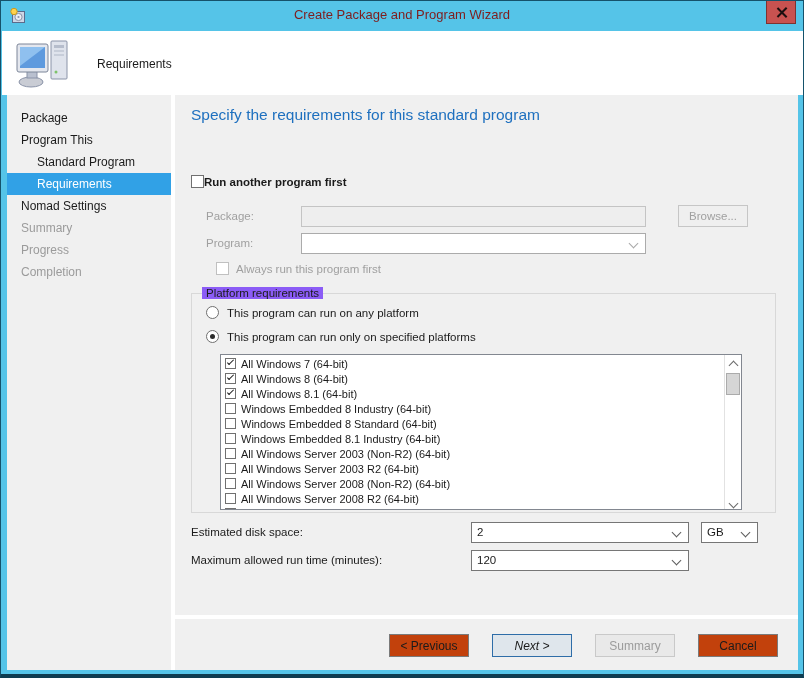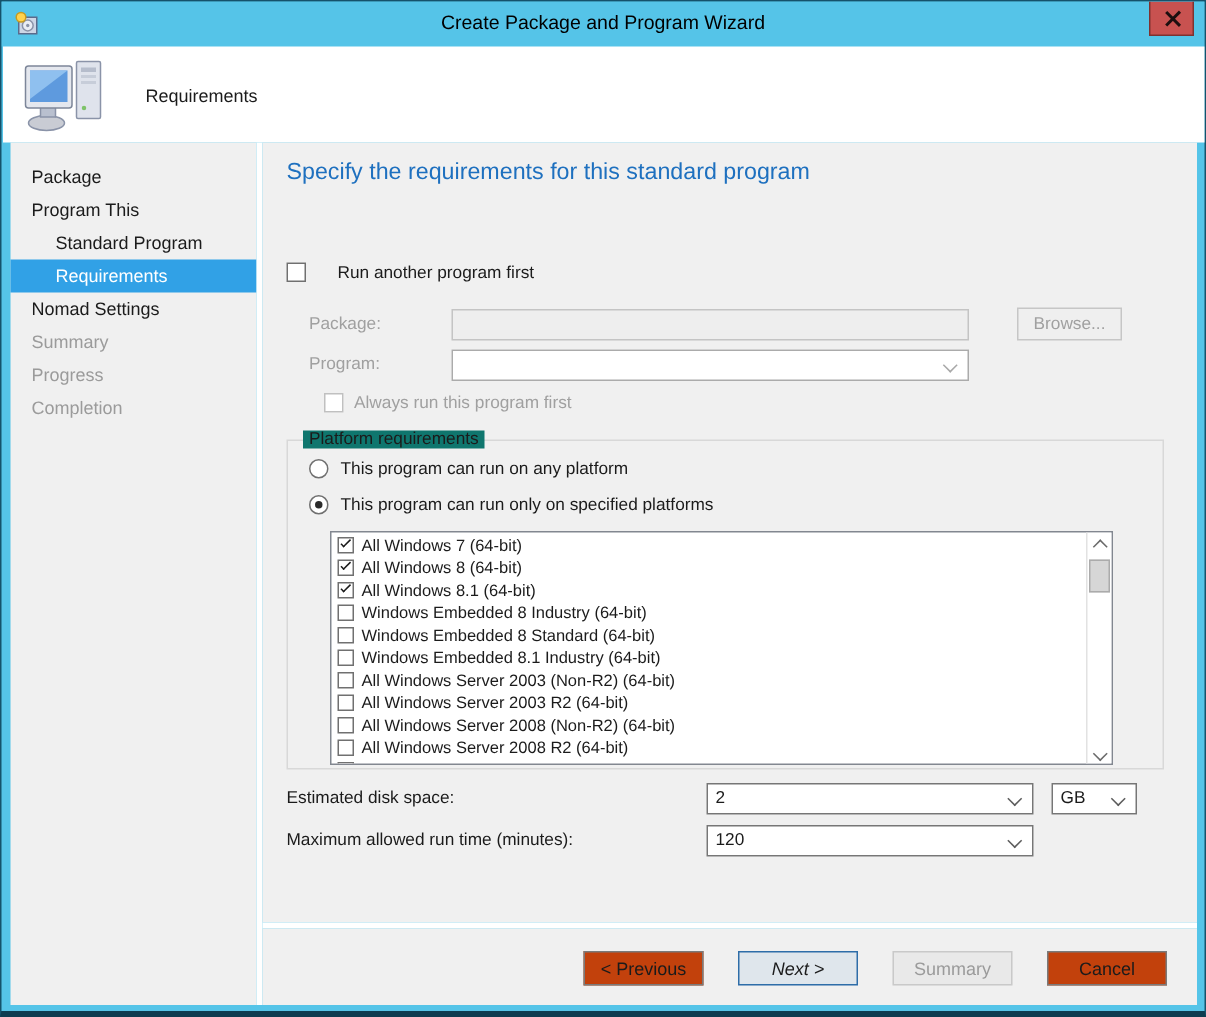--- a/index.html
+++ b/index.html
@@ -4,21 +4,21 @@
 <style>
   * { margin:0; padding:0; box-sizing:border-box; font-family:"Liberation Sans", sans-serif; }
   html,body { background:#444; }
   .window { position:relative; width:804px; height:678px; background:#55c4e8;
             border:1px solid #15526b; border-bottom:4px solid #0e3c50; overflow:hidden; }
 
   
   .titlebar { position:absolute; left:0; top:0; width:100%; height:30px; background:#55c4e8; }
   .titlebar-icon { position:absolute; left:8px; top:6px; width:18px; height:18px; }
   .title-text { position:absolute; left:0; right:0; top:6px; text-align:center;
-                font-size:13px; color:#000000; }
+                font-size:13px; color:#7f1d1d; }
   .close-btn { position:absolute; top:0; right:7px; width:30px; height:23px;
                background:#c85250; border:1px solid #7e3230; border-top:none; cursor:default; }
   .x-icon { position:absolute; left:9px; top:5px; width:12px; height:12px; }
   .x-icon::before, .x-icon::after { content:""; position:absolute; left:5px; top:0;
                width:2.4px; height:13px; background:#1c0f0f; }
   .x-icon::before { transform:rotate(45deg); }
   .x-icon::after  { transform:rotate(-45deg); }
 
   
   .banner { position:absolute; left:1px; top:30px; width:802px; height:64px; background:#ffffff; }
@@ -45,21 +45,21 @@
 
   .chk { display:inline-block; width:13px; height:13px; background:#fff;
          border:1px solid #707070; position:relative; vertical-align:middle; }
   .chk.dis { border-color:#c0c0c0; }
   .check-glyph { display:none; position:absolute; left:2px; top:2px; width:8px; height:4px;
          border-left:2px solid #1a1a1a; border-bottom:2px solid #1a1a1a; transform:rotate(-45deg); }
 
   .row-label { font-size:11.5px; color:#1b1b1b; }
   .gray { color:#a0a0a0; }
 
-  .cb-run { position:absolute; left:16px; top:80px; display:flex; gap:21px; align-items:center; }
+  .cb-run { position:absolute; left:16px; top:80px; display:flex; gap:0; align-items:center;font-weight:bold; }
 
   .pkg-label { position:absolute; left:31px; top:115px; }
   .pkg-input { position:absolute; left:126px; top:111px; width:345px; height:21px;
                background:#eeeeee; border:1px solid #c4c4c4; font-size:11.5px; padding:0 5px; color:#555; }
   .browse-btn { position:absolute; left:503px; top:110px; width:70px; height:22px;
                background:#efefef; border:1px solid #c6c6c6; font-size:11.5px; color:#a0a0a0; }
 
   .prg-label { position:absolute; left:31px; top:142px; }
   .combo { position:relative; background:#ffffff; border:1px solid #767676;
            font-size:11.5px; color:#1b1b1b; line-height:19px; padding:0 20px 0 5px; cursor:default; }
@@ -67,21 +67,21 @@
   .chev { display:inline-block; width:7px; height:7px; border-right:1.5px solid #5c5c5c;
           border-bottom:1.5px solid #5c5c5c; transform:rotate(45deg); }
   .chev.up { transform:rotate(-135deg); }
   .chev.light { border-color:#a8a8a8; }
   .prg-combo { position:absolute; left:126px; top:138px; width:345px; height:21px; border-color:#ababab; }
 
   .cb-always { position:absolute; left:41px; top:167px; display:flex; gap:7px; align-items:center; }
 
   .groupbox { position:absolute; left:16px; top:198px; width:585px; height:220px;
               border:1px solid #d8d8d8; }
-  .group-title { position:absolute; left:10px; top:-7px; background:#0f766e;
+  .group-title { position:absolute; left:10px; top:-7px; background:#8b5cf6;
                  padding:0 4px; font-size:11.5px; color:#1b1b1b; }
   .radio-row { position:absolute; display:flex; gap:8px; align-items:center; }
   .radio { display:inline-block; width:13px; height:13px; border:1px solid #707070;
            border-radius:50%; background:#fff; position:relative; }
   .radio.checked::after { content:""; position:absolute; left:3px; top:3px; width:5px; height:5px;
            border-radius:50%; background:#2b2b2b; }
   .radio1 { left:14px; top:12px; }
   .radio2 { left:14px; top:36px; }
 
   .listbox { position:absolute; left:28px; top:60px; width:522px; height:156px;

